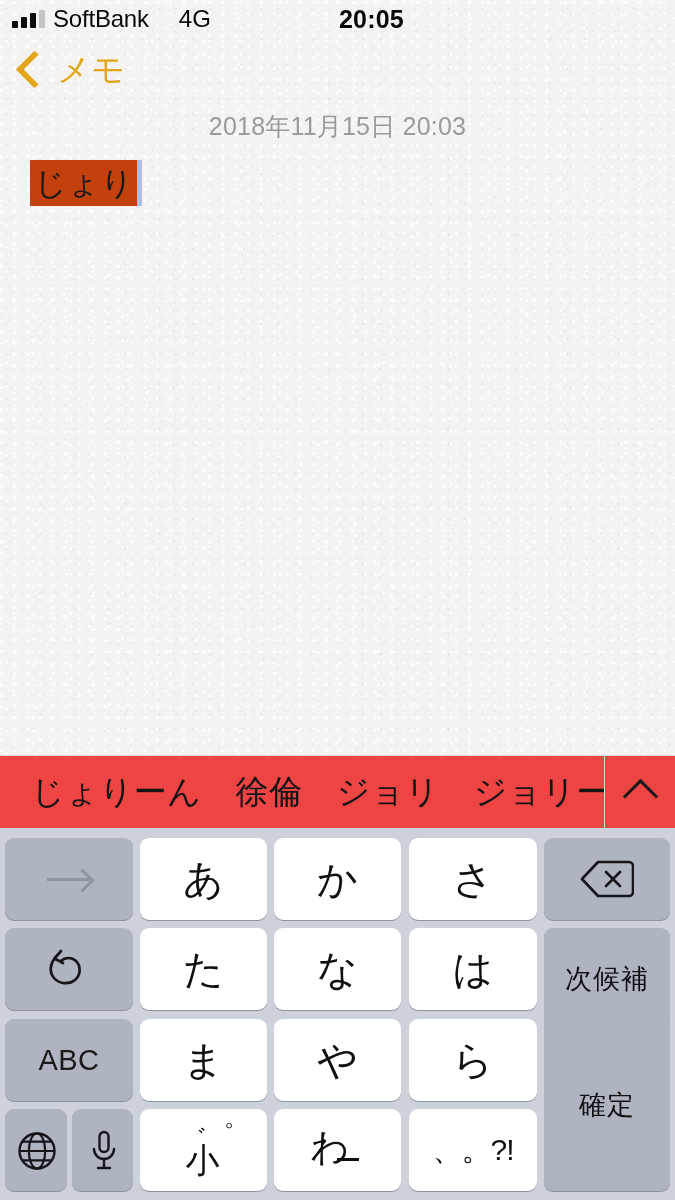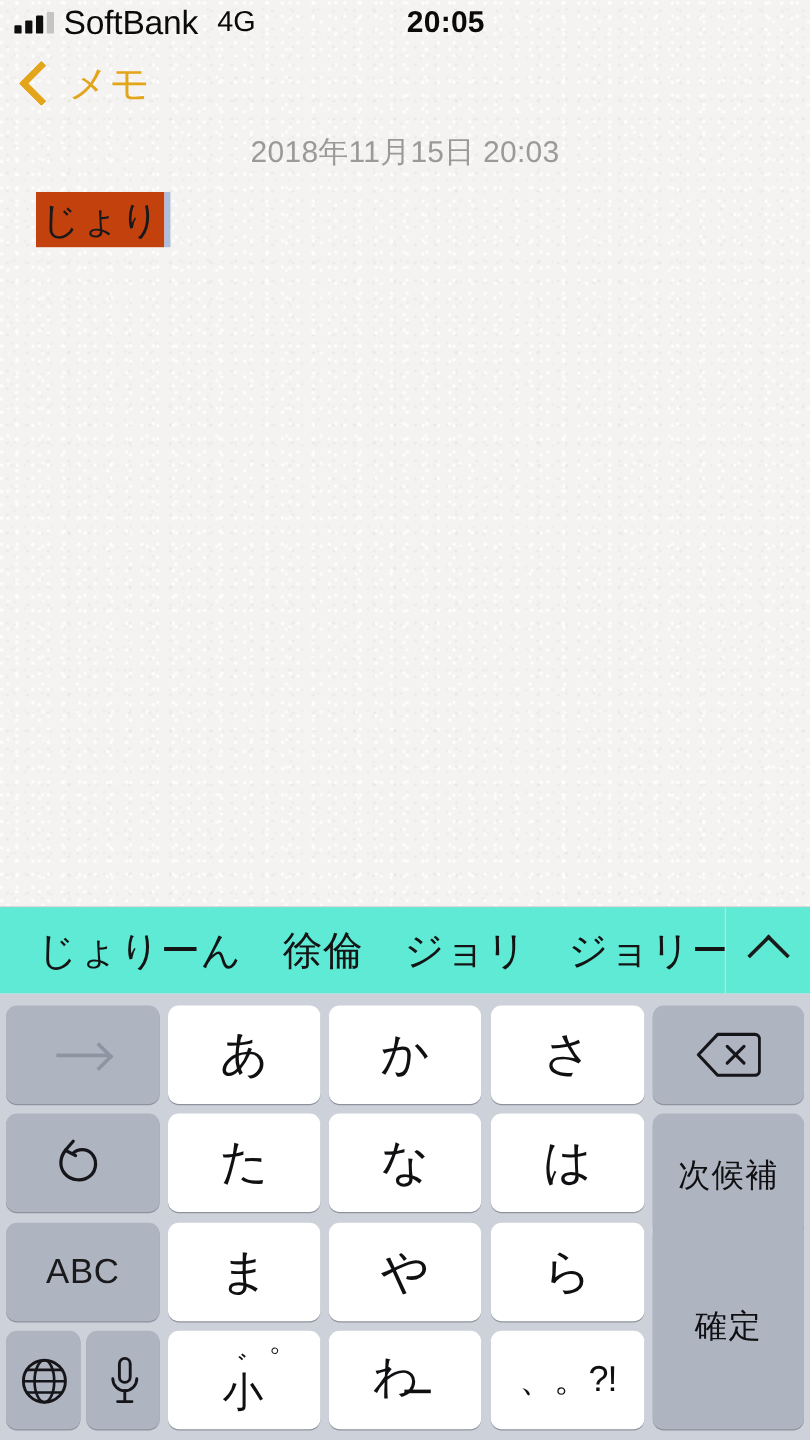--- a/index.html
+++ b/index.html
@@ -65,29 +65,29 @@
     display: block;
     width: 6px;
     border-radius: 1px;
     background: #0d0d0d;
   }
   .sig-bars i:nth-child(1) { height: 7px; }
   .sig-bars i:nth-child(2) { height: 11px; }
   .sig-bars i:nth-child(3) { height: 15px; }
   .sig-bars i:nth-child(4) { height: 18px; background: #c4c4c4; }
   .carrier {
-    font-size: 28px;
+    font-size: 24px;
     color: #0a0a0a;
     letter-spacing: -0.2px;
     text-align: right;
   }
   .net {
     font-size: 24px;
     color: #0a0a0a;
-    margin-left: 8px;
+    margin-left: 22px;
   }
   .sb-center {
     position: absolute;
     left: 0; top: 0;
     width: 675px;
     height: 38px;
     display: flex;
     align-items: center;
     justify-content: center;
     font-size: 25px;
@@ -211,21 +211,21 @@
     width: 5px;
     background: #aebede;
   }
 
   
   .candbar {
     position: absolute;
     left: 0; top: 755px;
     width: 675px;
     height: 73px;
-    background: #5eead4;
+    background: #ef4444;
     border-top: 1px solid #d8d8d8;
     box-sizing: border-box;
     z-index: 6;
     overflow: hidden;
   }
   .cand-list {
     position: absolute;
     left: 0; top: 0;
     height: 72px;
     width: 604px;

